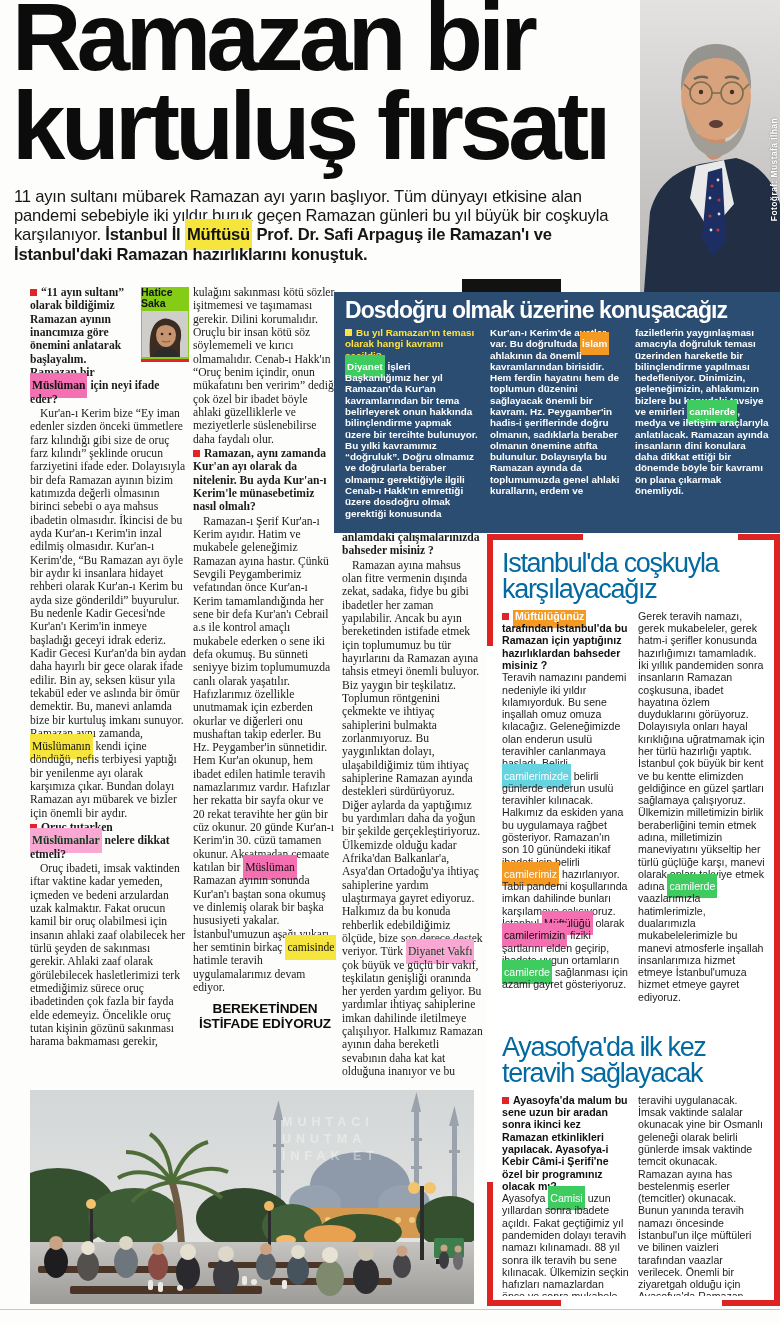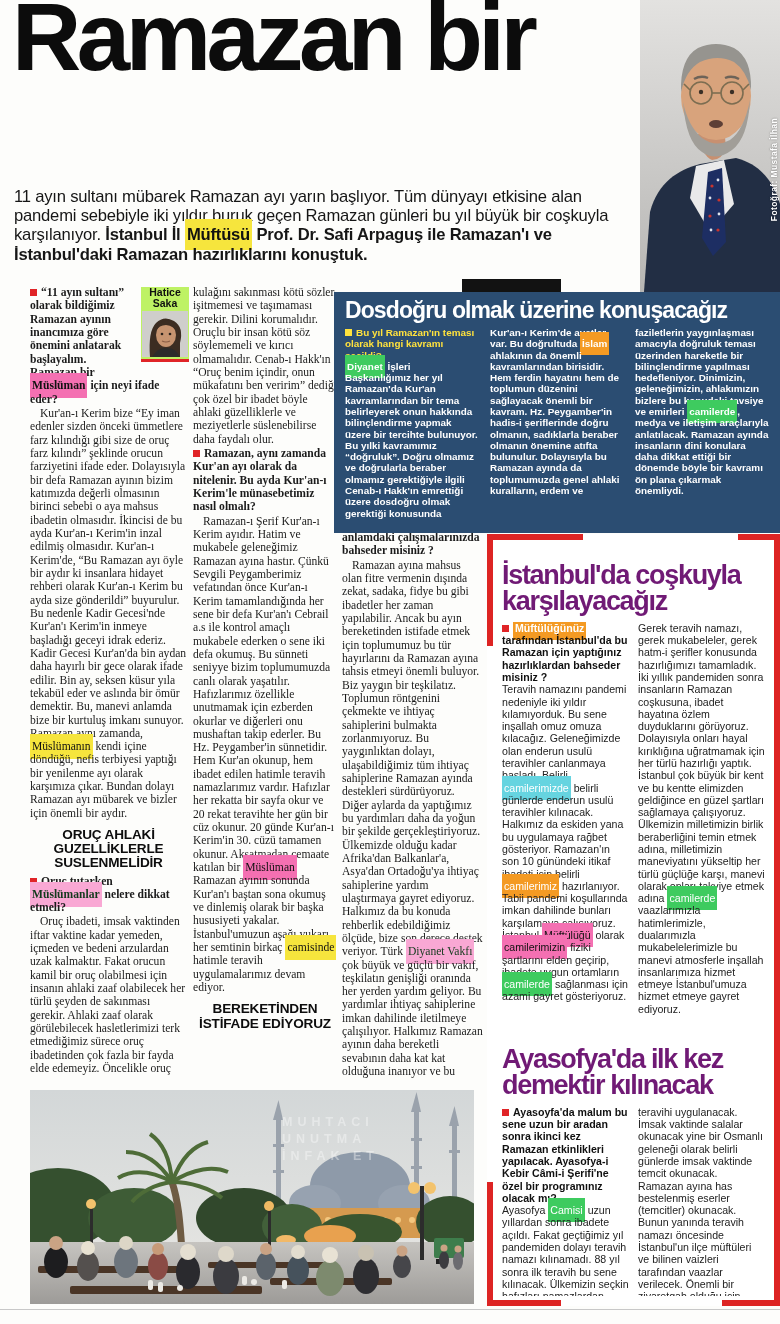--- a/index.html
+++ b/index.html
@@ -13,21 +13,21 @@
   .lede{position:absolute;left:14px;top:187px;width:632px;margin:0;
     font-size:16.6px;line-height:1.16;letter-spacing:-.2px;color:#161616;}
   .lede .bseg{font-weight:700;}
 
   .portrait{position:absolute;right:0;top:0;width:140px;height:292px;}
   .portrait svg{display:block;width:140px;height:292px;}
   .credit{position:absolute;right:1px;top:118px;writing-mode:vertical-rl;transform:rotate(180deg);
     font-size:8.5px;font-weight:700;color:#fff;letter-spacing:.4px;text-shadow:0 0 2px rgba(0,0,0,.45);}
 
   
-  .byline{position:absolute;left:141px;top:287px;width:48px;text-align:center;background:#bef264;}
+  .byline{position:absolute;left:141px;top:287px;width:48px;text-align:left;background:#84cc16;}
   .byline-name{font-weight:700;font-size:10.5px;line-height:1.05;color:#101010;}
   .byline svg{display:block;width:46px;height:46px;margin:2px auto 0;}
   .byline-rule{height:3px;background:#e02427;margin-top:2px;}
 
   
   .col{position:absolute;font-family:"Liberation Serif",serif;color:#1b1b1b;overflow:hidden;}
   .col1{left:30px;top:286px;width:157px;height:790px;}
   .col2{left:193px;top:286px;width:144px;height:790px;}
   .col3{left:342px;top:531px;width:141px;height:547px;}
   .col1::before{content:"";float:right;width:52px;height:84px;}
@@ -67,21 +67,21 @@
   .fr-right{right:0;top:0;width:6px;height:100%;}
   .fr-top-l{left:0;top:0;width:96px;height:6px;}
   .fr-top-r{right:0;top:0;width:42px;height:6px;}
   .fr-left-t{left:0;top:0;width:6px;height:112px;}
   .fr-left-b{left:0;bottom:0;width:6px;height:124px;}
   .fr-bot-l{left:0;bottom:0;width:74px;height:6px;}
   .fr-bot-r{right:0;bottom:0;width:58px;height:6px;}
   .sidebar article{position:absolute;left:15px;right:15px;overflow:hidden;}
   .sb-a1{top:16px;height:482px;}
   .sb-a2{top:500px;height:262px;}
-  .sb-head{margin:12px 0 7px;font-size:27px;font-weight:700;letter-spacing:-1.3px;line-height:.98;color:#701a75;}
+  .sb-head{margin:0 0 7px;font-size:27px;font-weight:400;letter-spacing:-1.3px;line-height:.98;color:#0369a1;}
   .sb-cols{display:flex;gap:9px;}
   .sb-cols>div{flex:1;overflow:hidden;}
   .sidebar p{margin:0;font-size:10.6px;line-height:1.16;color:#222;}
   .sidebar .q{font-weight:700;color:#101010;}
   .sidebar .a{text-indent:0;}
 
   
   .mosque{position:absolute;left:18px;top:1078px;width:444px;height:214px;margin:12px;overflow:hidden;}
   .mosque svg{display:block;width:444px;height:214px;}
   .watermark{position:absolute;top:24px;left:252px;color:rgba(255,255,255,.38);
@@ -131,42 +131,41 @@
       </g>
       <circle cx="61" cy="92" r="2.2" fill="#3a2f26"></circle>
         <circle cx="92" cy="92" r="2.2" fill="#3a2f26"></circle>
       <path d="M54,79 Q61,75 68,78" stroke="#6d6358" stroke-width="2.4" fill="none"></path>
       <path d="M85,78 Q92,75 99,79" stroke="#6d6358" stroke-width="2.4" fill="none"></path>
       <ellipse cx="76" cy="124" rx="7" ry="4" fill="#5d3f36"></ellipse>
     </svg>
     <div class="credit">Fotoğraf: Mustafa İlhan</div>
   </div>
 
-  <h1 class="headline"><span>Ramazan bir</span><br></h1>
+  <h1 class="headline"><span>Ramazan bir</span><br><span>kurtuluş fırsatı</span></h1>
   <p class="lede"><span>11 ayın sultanı mübarek Ramazan ayı yarın başlıyor. Tüm dünyayı etkisine alan pandemi sebebiyle iki yıldır buruk geçen Ramazan günleri bu yıl büyük bir coşkuyla karşılanıyor. </span><span class="bseg">İstanbul İl </span><span class="hl hl-yellow bseg">Müftüsü</span><span class="bseg"> Prof. Dr. Safi Arpaguş ile Ramazan'ı ve İstanbul'daki Ramazan hazırlıklarını konuştuk.</span></p>
 
   <div class="byline">
     <div class="byline-name">Hatice Saka</div>
     <svg viewBox="0 0 46 46">
       <rect width="46" height="46" fill="#cfcecb"></rect>
       <path d="M8,46 Q6,20 14,12 Q22,4 32,10 Q42,16 38,32 L38,46 Z" fill="#3c2d22"></path>
       <ellipse cx="24" cy="24" rx="10" ry="12" fill="#c79470"></ellipse>
       <path d="M10,46 Q16,36 24,37 Q33,36 38,46 Z" fill="#2c2b2a"></path>
       <path d="M14,20 Q16,8 28,10 Q38,12 36,24 Q32,14 24,14 Q17,14 14,20 Z" fill="#3c2d22"></path>
       <circle cx="20" cy="23" r="1.3" fill="#2b211a"></circle>
         <circle cx="28" cy="23" r="1.3" fill="#2b211a"></circle>
       <path d="M20,30 Q24,32 28,30" stroke="#8a5d44" stroke-width="1.2" fill="none"></path>
     </svg>
     <div class="byline-rule"></div>
   </div>
 
   <div class="col col1">
       <p class="q"><span class="bullet"></span><span>“11 ayın sultanı” olarak bildiğimiz Ramazan ayının inancımıza göre önemini anlatarak başlayalım. Ramazan bir </span><span class="hl hl-pink">Müslüman</span><span> için neyi ifade eder?</span></p>
       <p class="a"><span>Kur'an-ı Kerim bize “Ey iman edenler sizden önceki ümmetlere farz kılındığı gibi size de oruç farz kılındı” şeklinde orucun farziyetini ifade eder. Dolayısıyla bir defa Ramazan ayının bizim katımızda değerli olmasının birinci sebebi o aya mahsus ibadetin olmasıdır. İkincisi de bu ayda Kur'an-ı Kerim'in inzal edilmiş olmasıdır. Kur'an-ı Kerim'de, “Bu Ramazan ayı öyle bir aydır ki insanlara hidayet rehberi olarak Kur'an-ı Kerim bu ayda size gönderildi” buyurulur. Bu nedenle Kadir Gecesi'nde Kur'an'ı Kerim'in inmeye başladığı geceyi idrak ederiz. Kadir Gecesi Kur'an'da bin aydan daha hayırlı bir gece olarak ifade edilir. Bin ay, seksen küsur yıla tekabül eder ve aslında bir ömür demektir. Bu, manevi anlamda bize bir kurtuluş imkanı sunuyor. Ramazan aynı zamanda, </span><span class="hl hl-yellow">Müslümanın</span><span> kendi içine döndüğü, nefis terbiyesi yaptığı bir yenilenme ayı olarak karşımıza çıkar. Bundan dolayı Ramazan ayı mübarek ve bizler için önemli bir aydır.</span></p>
-      <h3 class="sub"><span>ORUÇ AHLAKİ GUZELLİKLERLE SUSLENMELİDİR</span></h3>
       <p class="q"><span class="bullet"></span><span>Oruç tutarken </span><span class="hl hl-greendark">Müslümanlar</span><span> nelere dikkat etmeli?</span></p>
       <p class="a"><span>Oruç ibadeti, imsak vaktinden iftar vaktine kadar yemeden, içmeden ve bedeni arzulardan uzak kalmaktır. Fakat orucun kamil bir oruç olabilmesi için insanın ahlaki zaaf olabilecek her türlü şeyden de sakınması gerekir. Ahlaki zaaf olarak görülebilecek hasletlerimizi terk etmediğimiz sürece oruç ibadetinden çok fazla bir fayda elde edemeyiz. Öncelikle oruç tutan kişinin gözünü sakınması harama bakmaması gerekir,</span></p>
     </div>
   <div class="col col2">
       <p class="a ac"><span>kulağını sakınması kötü sözler işitmemesi ve taşımaması gerekir. Dilini korumalıdır. Oruçlu bir insan kötü söz söylememeli ve kırıcı olmamalıdır. Cenab-ı Hakk'ın “Oruç benim içindir, onun mükafatını ben veririm” dediği çok özel bir ibadet böyle ahlaki güzelliklerle ve meziyetlerle süslenebilirse daha faydalı olur.</span></p>
       <p class="q"><span class="bullet"></span><span>Ramazan, aynı zamanda Kur'an ayı olarak da nitelenir.  Bu ayda Kur'an-ı Kerim'le münasebetimiz nasıl olmalı?</span></p>
       <p class="a"><span>Ramazan-ı Şerif  Kur'an-ı Kerim ayıdır. Hatim ve mukabele geleneğimiz Ramazan ayına hastır. Çünkü Sevgili Peygamberimiz vefatından önce Kur'an-ı Kerim tamamlandığında her sene bir defa Kur'an'ı Cebrail a.s ile kontrol amaçlı mukabele ederken o sene iki defa okumuş. Bu sünneti seniyye bizim toplumumuzda canlı olarak yaşatılır. Hafızlarımız özellikle  unutmamak için ezberden okurlar ve diğerleri onu mushaftan takip ederler. Bu Hz. Peygamber'in sünnetidir. Hem Kur'an okunup, hem ibadet edilen hatimle teravih namazlarımız vardır. Hafızlar her rekatta bir sayfa okur ve 20 rekat teravihte her gün bir cüz okunur. 20 günde Kur'an-ı Kerim'in 30. cüzü tamamen okunur. Aksatmadan cemaate katılan bir </span><span class="hl hl-pink">Müslüman</span><span> Ramazan ayının sonunda Kur'an'ı baştan sona okumuş ve dinlemiş olarak bir başka hususiyeti yakalar. İstanbul'umuzun aşağı yukarı her semtinin birkaç </span><span class="hl hl-yellow">camisinde</span><span> hatimle teravih uygulamalarımız devam ediyor.</span></p>
       <h3 class="sub"><span>BEREKETİNDEN İSTİFADE EDİYORUZ</span></h3>
     </div>
   <div class="col col3">
@@ -208,21 +207,21 @@
             <p class="q"><span class="bullet"></span><span class="hl hl-orange">Müftülüğünüz</span><span> tarafından İstanbul'da bu Ramazan için yaptığınız hazırlıklardan bahseder misiniz ?</span></p>
             <p class="a ac"><span>Teravih namazını pandemi nedeniyle iki yıldır kılamıyorduk. Bu sene inşallah omuz omuza kılacağız. Geleneğimizde olan enderun usulü teravihler canlanmaya başladı. Belirli </span><span class="hl hl-cyan">camilerimizde</span><span> belirli günlerde enderun usulü teravihler kılınacak. Halkımız da eskiden yana bu uygulamaya rağbet gösteriyor. Ramazan'ın son 10 günündeki itikaf ibadeti için belirli </span><span class="hl hl-orange">camilerimiz</span><span> hazırlanıyor. Tabii pandemi koşullarında imkan dahilinde bunları karşılamaya çalışıyoruz. İstanbul </span><span class="hl hl-pink">Müftülüğü</span><span> olarak </span><span class="hl hl-pink">camilerimizin</span><span> fiziki şartlarını elden geçirip, ibadete uygun ortamların </span><span class="hl hl-green">camilerde</span><span> sağlanması için azami gayret gösteriyoruz.</span></p>
           </div>
         <div>
             <p class="a ac"><span>Gerek teravih namazı, gerek mukabeleler, gerek hatm-i şerifler konusunda hazırlığımızı tamamladık. İki yıllık pandemiden sonra insanların Ramazan coşkusuna, ibadet hayatına özlem duyduklarını görüyoruz. Dolayısıyla onları hayal kırıklığına uğratmamak için her türlü hazırlığı yaptık. İstanbul çok büyük bir kent ve bu kentte elimizden geldiğince en güzel şartları sağlamaya çalışıyoruz. Ülkemizin milletimizin birlik beraberliğini temin etmek adına, milletimizin maneviyatını yükseltip her türlü güçlüğe karşı, manevi olarak onları takviye etmek adına </span><span class="hl hl-green">camilerde</span><span> vaazlarımızla hatimlerimizle, dualarımızla mukabelelerimizle bu manevi atmosferle inşallah insanlarımıza hizmet etmeye İstanbul'umuza hizmet etmeye gayret ediyoruz.</span></p>
           </div>
       </div>
     </article>
 
     <article class="sb-a2">
-      <h2 class="sb-head">Ayasofya'da ilk kez demektir kılınacak</h2>
+      <h2 class="sb-head">Ayasofya'da ilk kez teravih sağlayacak</h2>
       <div class="sb-cols">
         <div>
             <p class="q"><span class="bullet"></span><span>Ayasoyfa'da malum bu sene uzun bir aradan sonra ikinci kez Ramazan etkinlikleri yapılacak. Ayasofya-i Kebir Câmi-i Şerifi'ne özel bir programınız olacak mı?</span></p>
             <p class="a ac"><span>Ayasofya </span><span class="hl hl-green">Camisi</span><span> uzun yıllardan sonra ibadete açıldı. Fakat geçtiğimiz yıl pandemiden dolayı teravih namazı kılınamadı. 88 yıl sonra ilk teravih bu sene kılınacak. Ülkemizin seçkin hafızları namazlardan önce ve sonra mukabele okuyacak. Cuma, cumartesi ve  pazar günleri enderun</span></p>
           </div>
         <div>
             <p class="a ac"><span>teravihi uygulanacak. İmsak vaktinde salalar okunacak yine bir Osmanlı geleneği olarak belirli günlerde imsak vaktinde temcit okunacak. Ramazan ayına has bestelenmiş eserler (temcitler) okunacak. Bunun yanında teravih namazı öncesinde İstanbul'un ilçe müftüleri ve bilinen vaizleri tarafından vaazlar verilecek. Önemli bir ziyaretgah olduğu için Ayasofya'da Ramazan ayını özel programlarla ihya etmeye çalışıyoruz.</span></p>
           </div>
       </div>
     </article>

